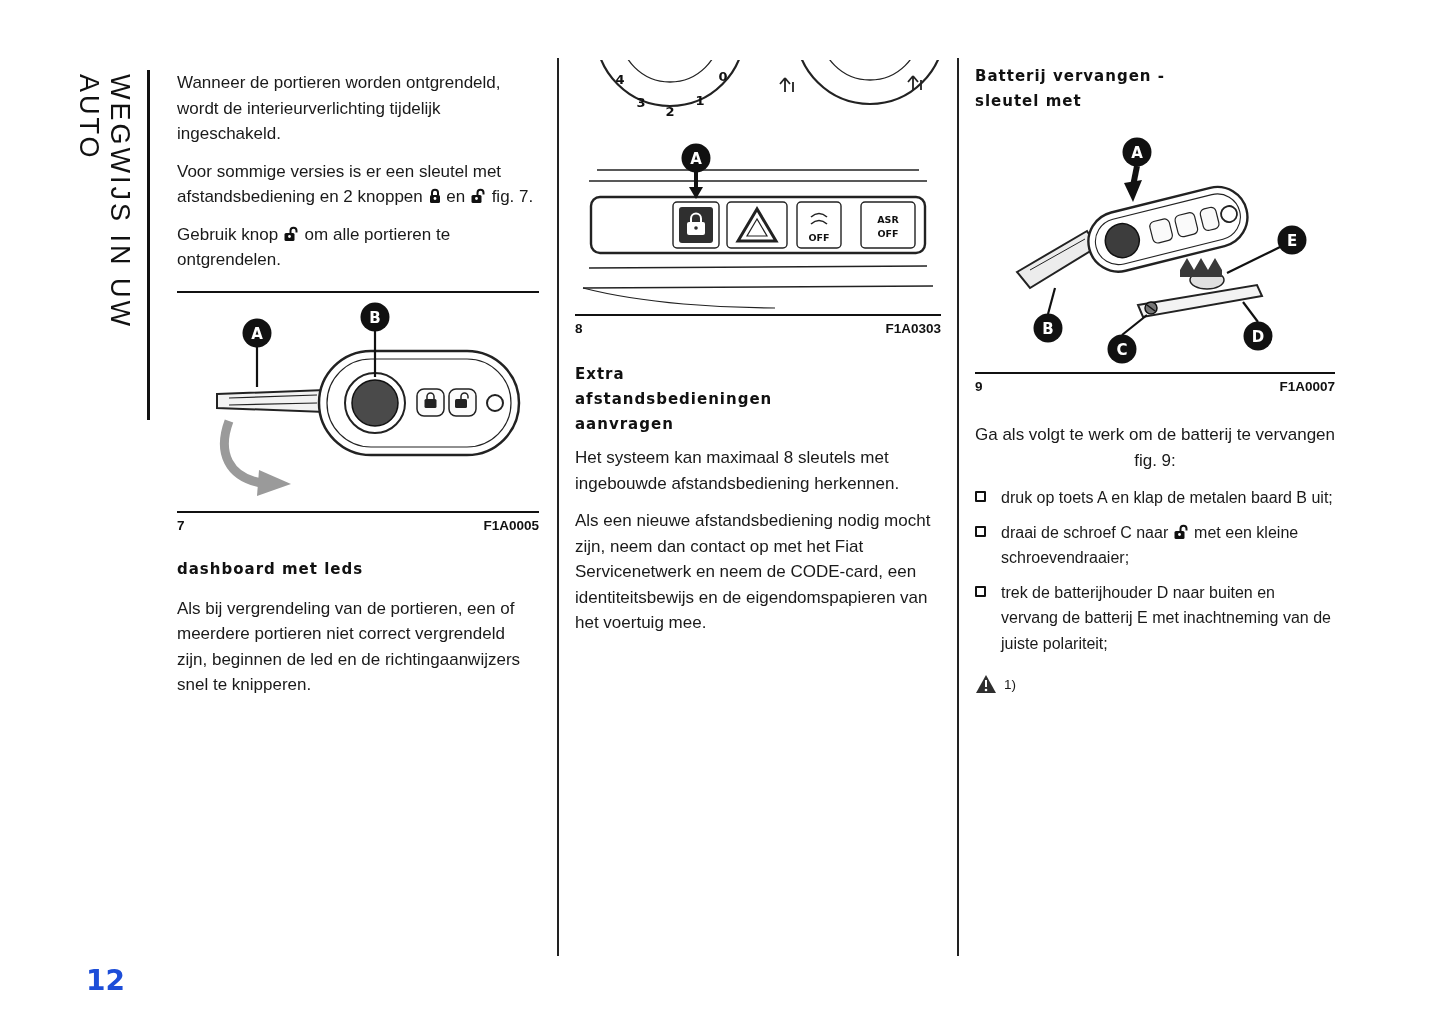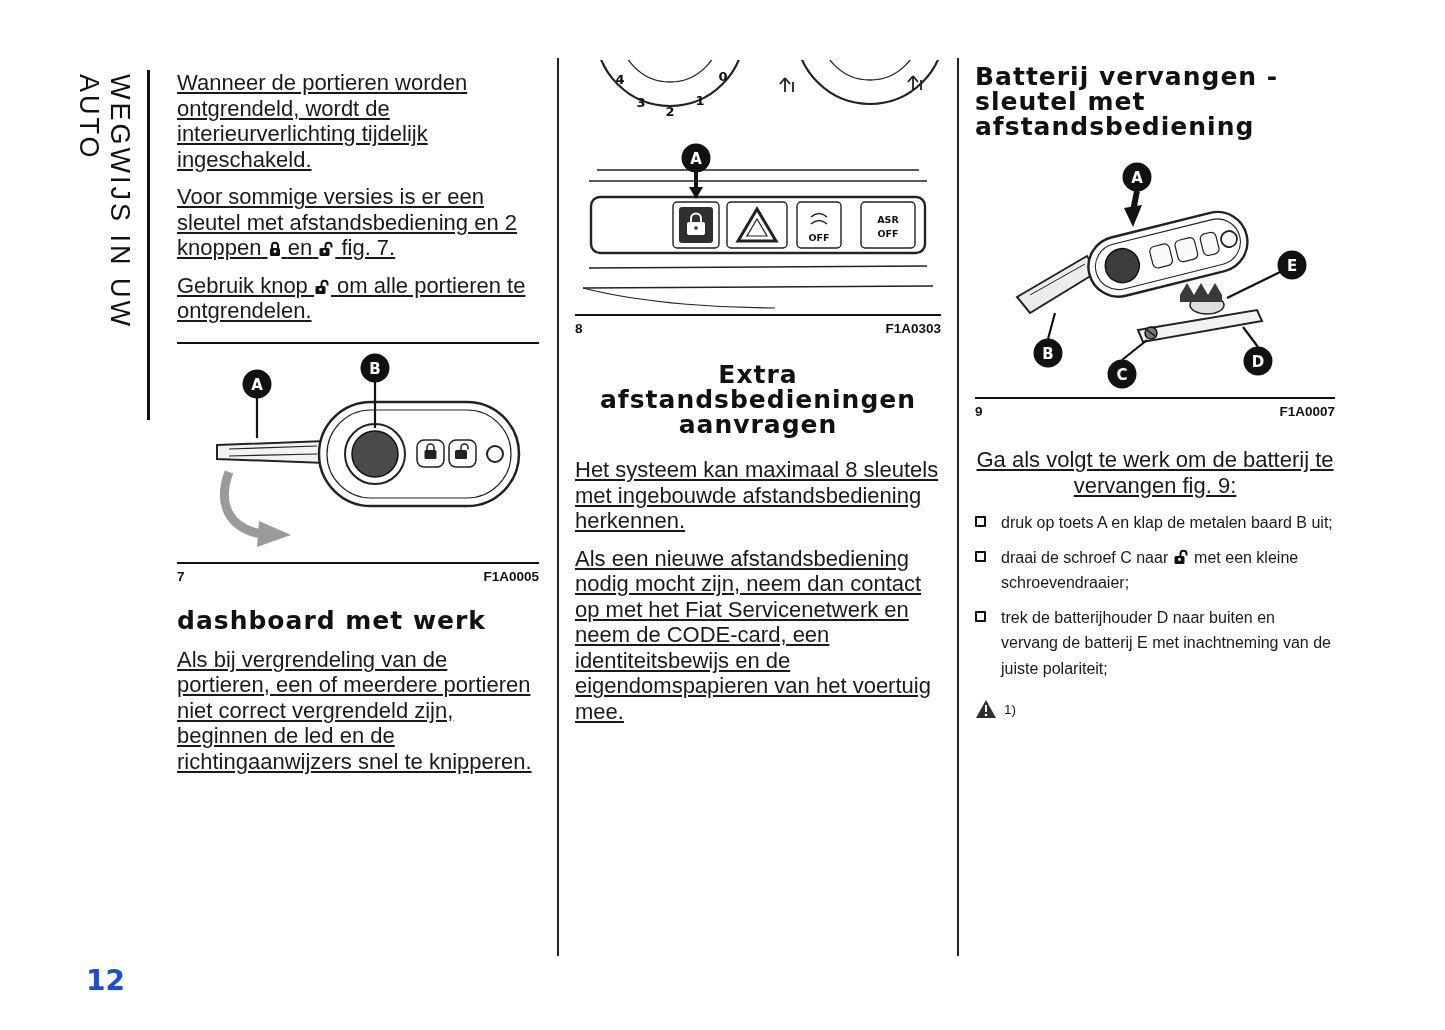--- a/index.html
+++ b/index.html
@@ -22,25 +22,25 @@
   .chapter-rule { position:absolute; left:147px; top:70px; width:2.5px; height:350px; background:#111; }
 
   .vdiv { position:absolute; width:1.5px; background:#222; top:58px; height:898px; }
   .d1 { left:557px; } .d2 { left:957px; }
 
   .col { position:absolute; }
   .col1 { left:177px; top:70px; width:362px; }
   .col2 { left:575px; top:58px; width:366px; }
   .col3 { left:975px; top:64px; width:360px; }
 
-  p.body { font-size:22px; line-height:25.5px; margin-bottom:12px;text-decoration:underline; }
-  .head { font-family:"DejaVu Sans", sans-serif; font-weight:bold; font-size:25px; line-height:25px; letter-spacing:1px; color:#111; }
+  p.body { font-size:17px; line-height:25.5px; margin-bottom:12px; }
+  .head { font-family:"DejaVu Sans", sans-serif; font-weight:bold; font-size:15px; line-height:25px; letter-spacing:1px; color:#111; }
   .head .hl { display:block; }
   .h-col1 { margin:24px 0 14px; }
-  .h-col2 { margin:26px 0 20px;text-align:center; }
+  .h-col2 { margin:26px 0 8px; }
   .h-col3 { margin:0 0 0 0; }
 
   .rule { border-top:2px solid #111; margin:18px 0 0 0; }
 
   .figure { margin-top:2px; }
   .fig-svg { display:block; }
   .figcap {
     border-top:2px solid #111; margin-top:4px; padding-top:5px;
     display:flex; justify-content:space-between;
     font-size:13.5px; font-weight:bold; color:#111;
@@ -149,21 +149,21 @@
           <polygon points="82,175 114,189 80,201" fill="#9a9a9a"></polygon>
         </g>
       </svg>
       <div class="figcap">
         <span>7</span>
         <span>F1A0005</span>
       </div>
     </div>
 
     <h3 class="head h-col1">
-      <span class="hl">dashboard met werk</span>
+      <span class="hl">dashboard met leds</span>
     </h3>
 
     <p class="body">Als bij vergrendeling van de portieren, een of meerdere portieren niet correct vergrendeld zijn, beginnen de led en de richtingaanwijzers snel te knipperen.</p>
   </div>
 
   <div class="col col2">
 
     <div class="figure">
       <svg class="fig-svg" width="366" height="250" viewBox="0 0 366 250">
 
@@ -244,21 +244,20 @@
 
     <p class="body">Het systeem kan maximaal 8 sleutels met ingebouwde afstandsbediening herkennen.</p>
     <p class="body">Als een nieuwe afstandsbediening nodig mocht zijn, neem dan contact op met het Fiat Servicenetwerk en neem de CODE-card, een identiteitsbewijs en de eigendomspapieren van het voertuig mee.</p>
   </div>
 
   <div class="col col3">
 
     <h3 class="head h-col3">
       <span class="hl">Batterij vervangen -</span>
       <span class="hl">sleutel met</span>
-      <span class="hl">afstandsbediening</span>
     </h3>
 
     <div class="figure" style="margin-top:16px;">
       <svg class="fig-svg" width="360" height="238" viewBox="0 0 360 238">
 
         <g>
           <polygon points="42,142 112,101 122,117 55,158" fill="#ececec" stroke="#222" stroke-width="2"></polygon>
           <line x1="55" y1="140" x2="110" y2="109" stroke="#222" stroke-width="1"></line>
         </g>
 

